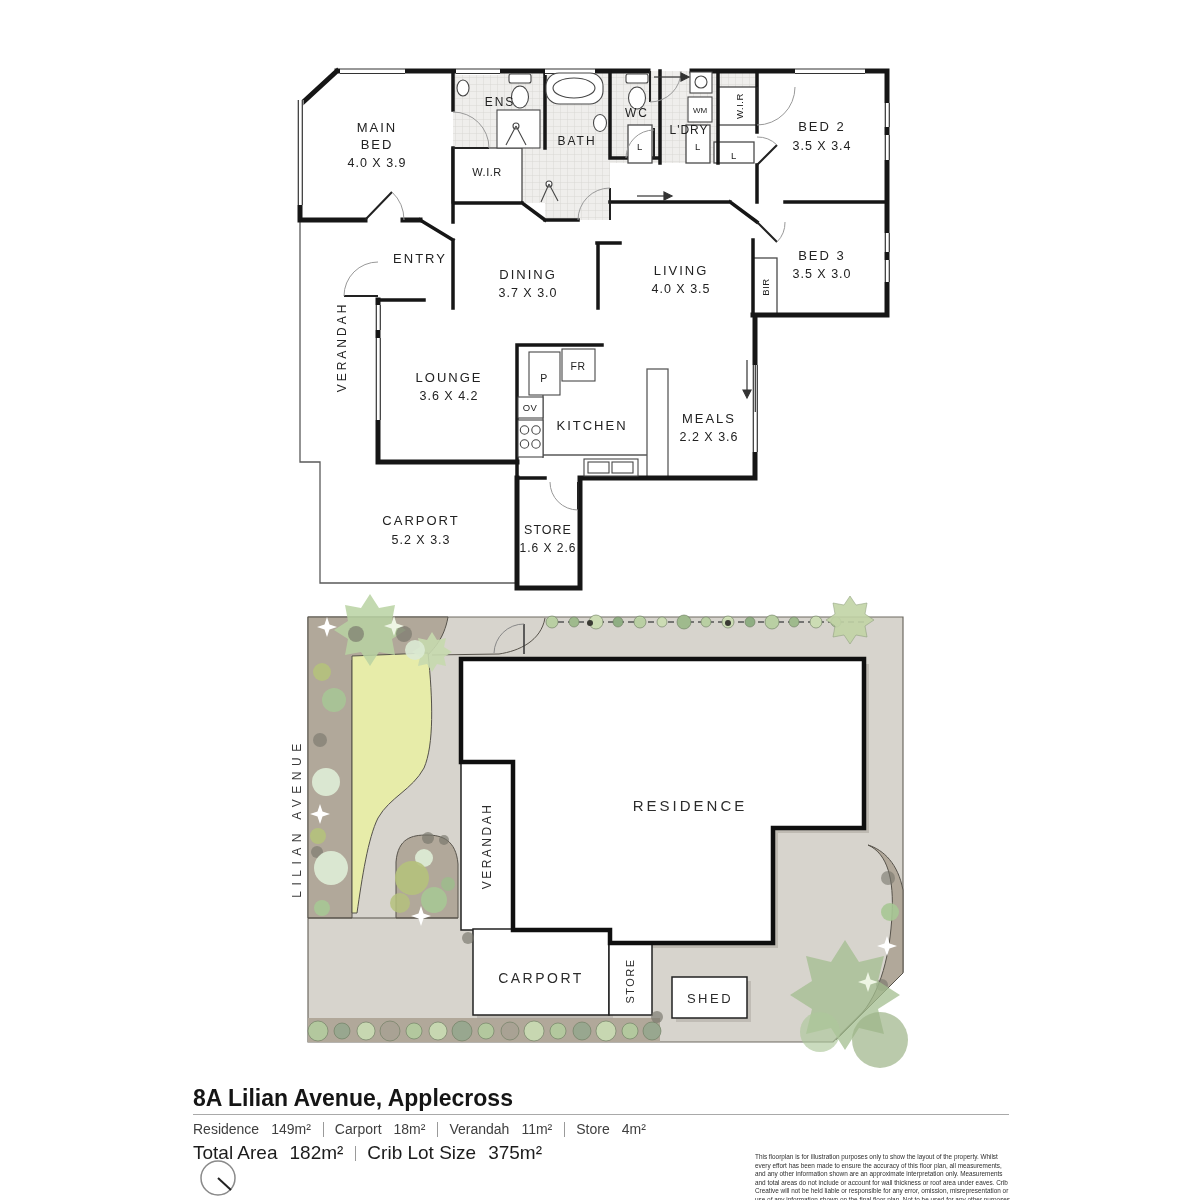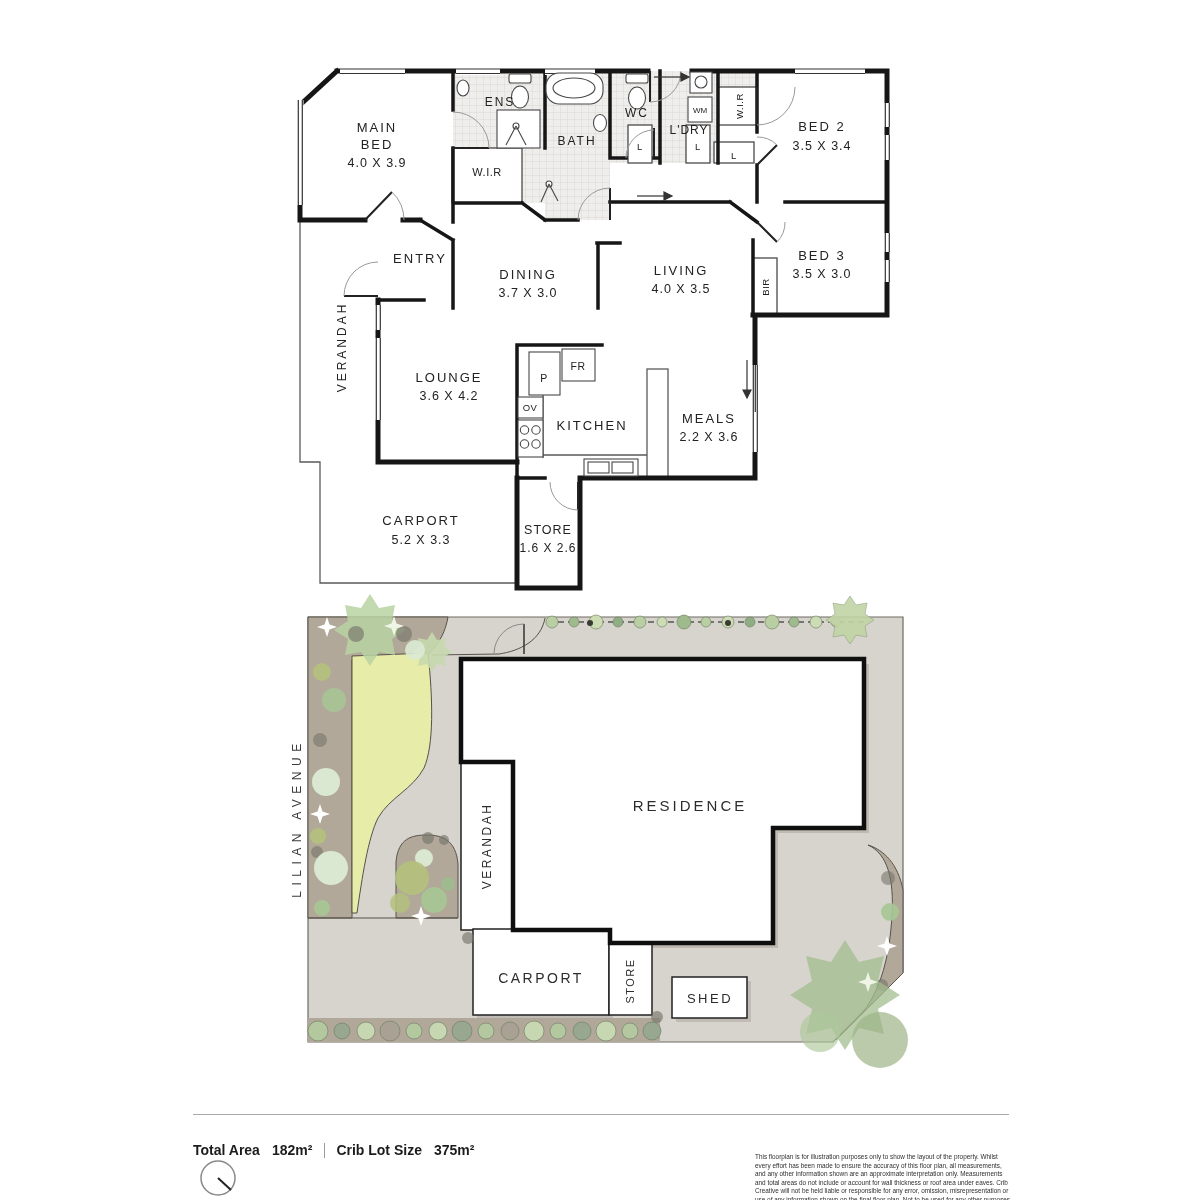--- a/index.html
+++ b/index.html
@@ -9,21 +9,21 @@
   .room-label{font-size:13px;letter-spacing:2px;}
   .dim-label{font-size:12.5px;letter-spacing:1px;}
   .small-label{font-size:9.5px;letter-spacing:.5px;}
   .tiny-label{font-size:8px;}
   .site-label{font-size:14px;letter-spacing:2.5px;fill:#2c2c2c;}
   .street-label{font-size:12px;letter-spacing:5.5px;fill:#3a3a3a;}
   .footer{position:absolute;left:0;top:0;width:1200px;height:1200px;pointer-events:none;}
   .footer-title{position:absolute;left:193px;top:1085px;font-size:23px;font-weight:bold;color:#151515;}
   .footer-rule{position:absolute;left:193px;top:1114px;width:816px;border-top:1px solid #a9a9a9;}
   .area-row{position:absolute;left:193px;top:1121px;display:flex;align-items:center;font-size:14px;color:#3f3f3f;}
-  .total-row{position:absolute;left:193px;top:1142px;display:flex;align-items:center;font-size:14px;font-weight:bold;color:#1c1c1c;}
+  .total-row{position:absolute;left:193px;top:1142px;display:flex;align-items:center;font-size:19px;font-weight:normal;color:#1c1c1c;}
   .pair .lbl{margin-right:12px;}
   .pair .val{margin-right:10px;}
   .sep{display:inline-block;width:1px;height:15px;background:#9a9a9a;margin:0 11px 0 2px;}
   .disclaimer{position:absolute;left:755px;top:1147px;width:258px;font-size:6.4px;line-height:1.32;color:#2f2f2f;}
 </style>
 </head>
 <body>
 
 <svg id="plan-svg" width="1200" height="1200" viewBox="0 0 1200 1200">
   <defs>
@@ -308,22 +308,32 @@
     </g>
   </g>
 
   <g>
     <circle cx="218" cy="1178" r="17" fill="none" stroke="#8a8a8a" stroke-width="1.5"></circle>
     <path d="M218,1178 L231,1190" stroke="#222" stroke-width="2" fill="none"></path>
   </g>
 </svg>
 
 <div class="footer">
+  <div class="footer-title">8A Lilian Avenue, Applecross</div>
   <div class="footer-rule"></div>
 
+  <div class="area-row">
+    <span class="pair"><span class="lbl">Residence</span><span class="val">149m²</span></span>
+      <span class="sep"></span>
+    <span class="pair"><span class="lbl">Carport</span><span class="val">18m²</span></span>
+      <span class="sep"></span>
+    <span class="pair"><span class="lbl">Verandah</span><span class="val">11m²</span></span>
+      <span class="sep"></span>
+    <span class="pair"><span class="lbl">Store</span><span class="val">4m²</span></span>
+  </div>
 
   <div class="total-row">
     <span class="pair"><span class="lbl">Total Area</span><span class="val">182m²</span></span>
       <span class="sep"></span>
     <span class="pair"><span class="lbl">Crib Lot Size</span><span class="val">375m²</span></span>
   </div>
 
   <p class="disclaimer"><span>This floorplan is for illustration purposes only to show the layout of the property. Whilst every effort has been made to ensure the accuracy of this floor plan, all measurements, and any other information shown are an approximate interpretation only. Measurements and total areas do not include or account for wall thickness or roof area under eaves. Crib Creative will not be held liable or responsible for any error, omission, misrepresentation or use of any information shown on the final floor plan. Not to be used for any other purposes.</span></p>
 </div>
 

